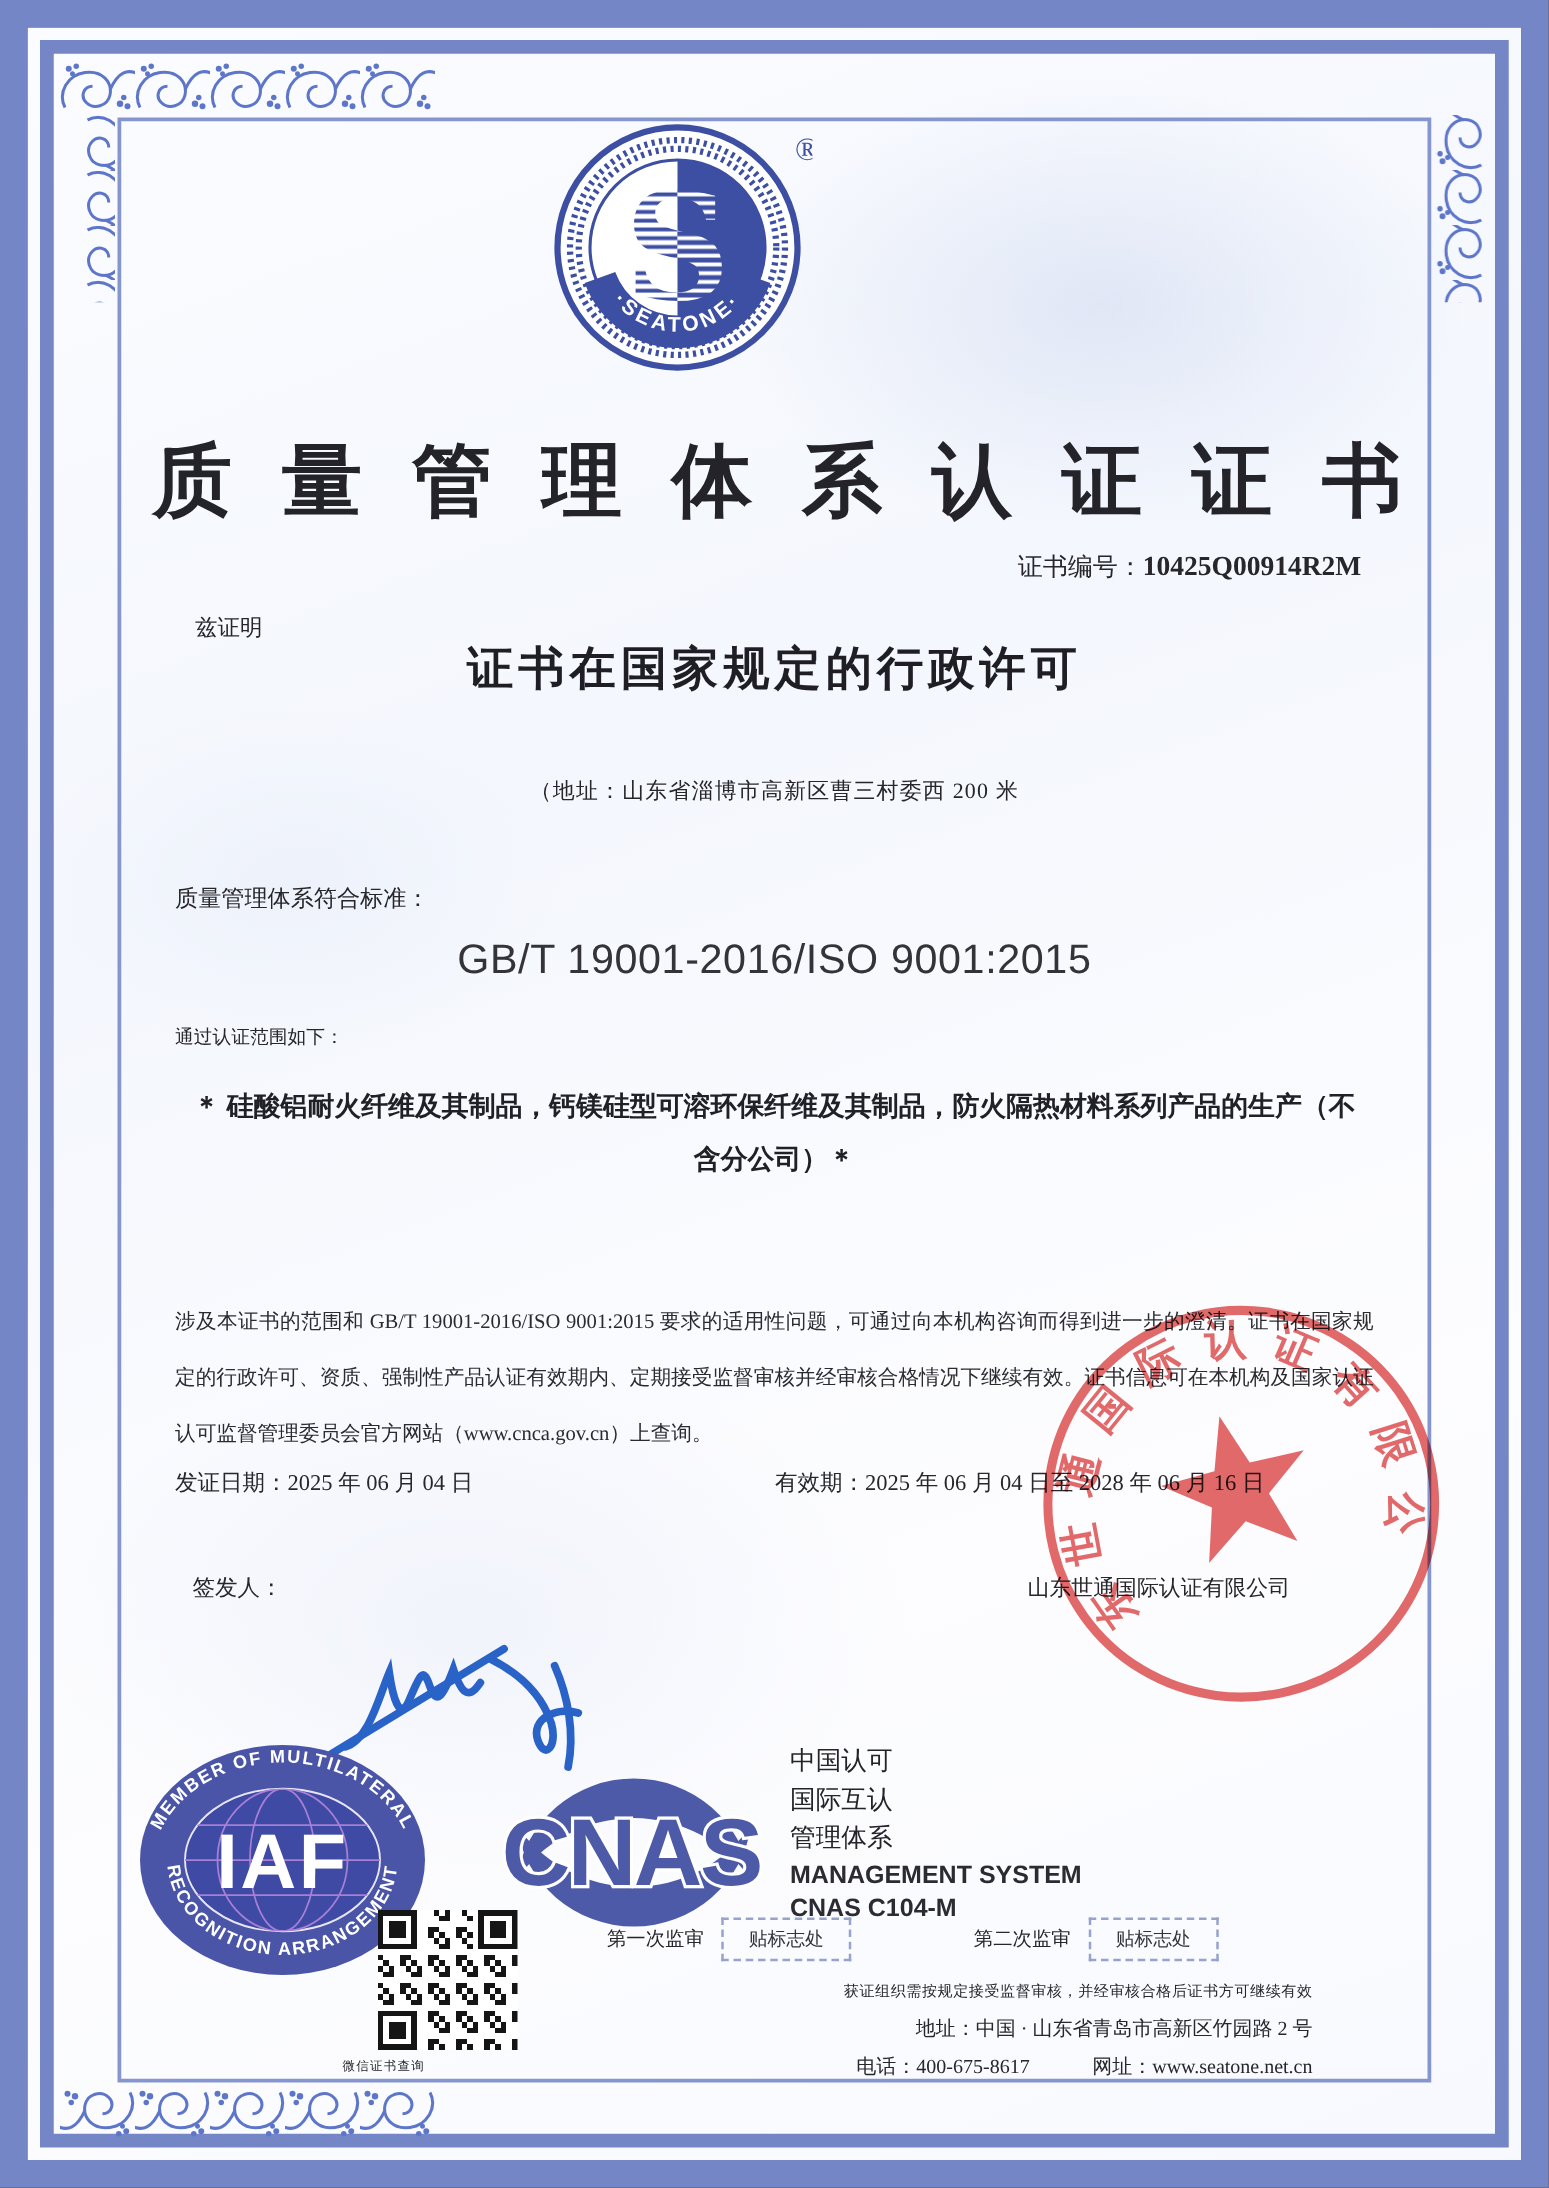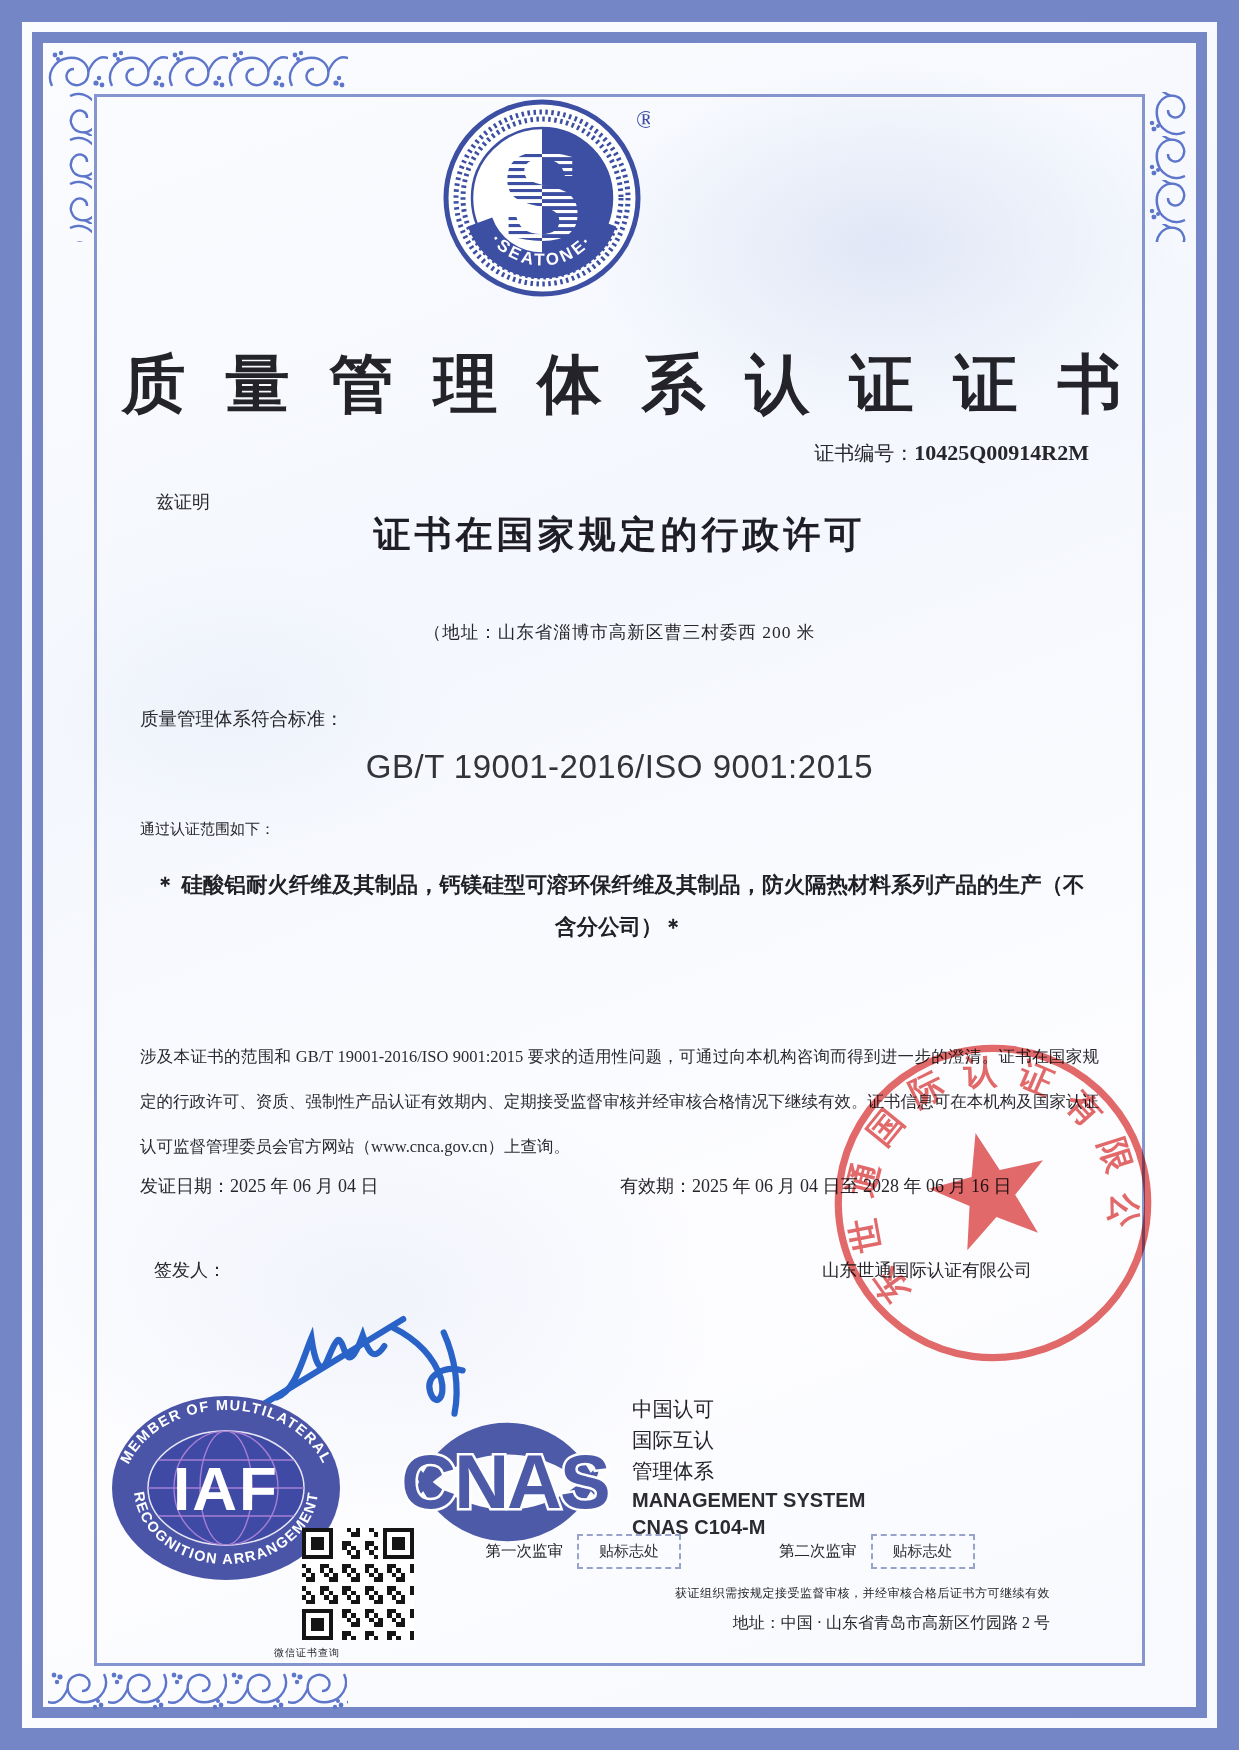--- a/index.html
+++ b/index.html
@@ -410,14 +410,19 @@
   <div class="abs footerlines">
     <div class="auditrow">
       <span>第一次监审</span>
       <span class="stickerbox">贴标志处</span>
       <span class="gap"></span>
       <span>第二次监审</span>
       <span class="stickerbox">贴标志处</span>
     </div>
     <div class="note">获证组织需按规定接受监督审核，并经审核合格后证书方可继续有效</div>
     <div class="orgaddr">地址：中国 · 山东省青岛市高新区竹园路 2 号</div>
+    <div class="phones">
+      <span>电话：</span><span>400-675-8617</span>
+      <span class="sp"></span>
+      <span>网址：</span><span>www.seatone.net.cn</span>
+    </div>
   </div>
 </div>
 
 </body></html>

